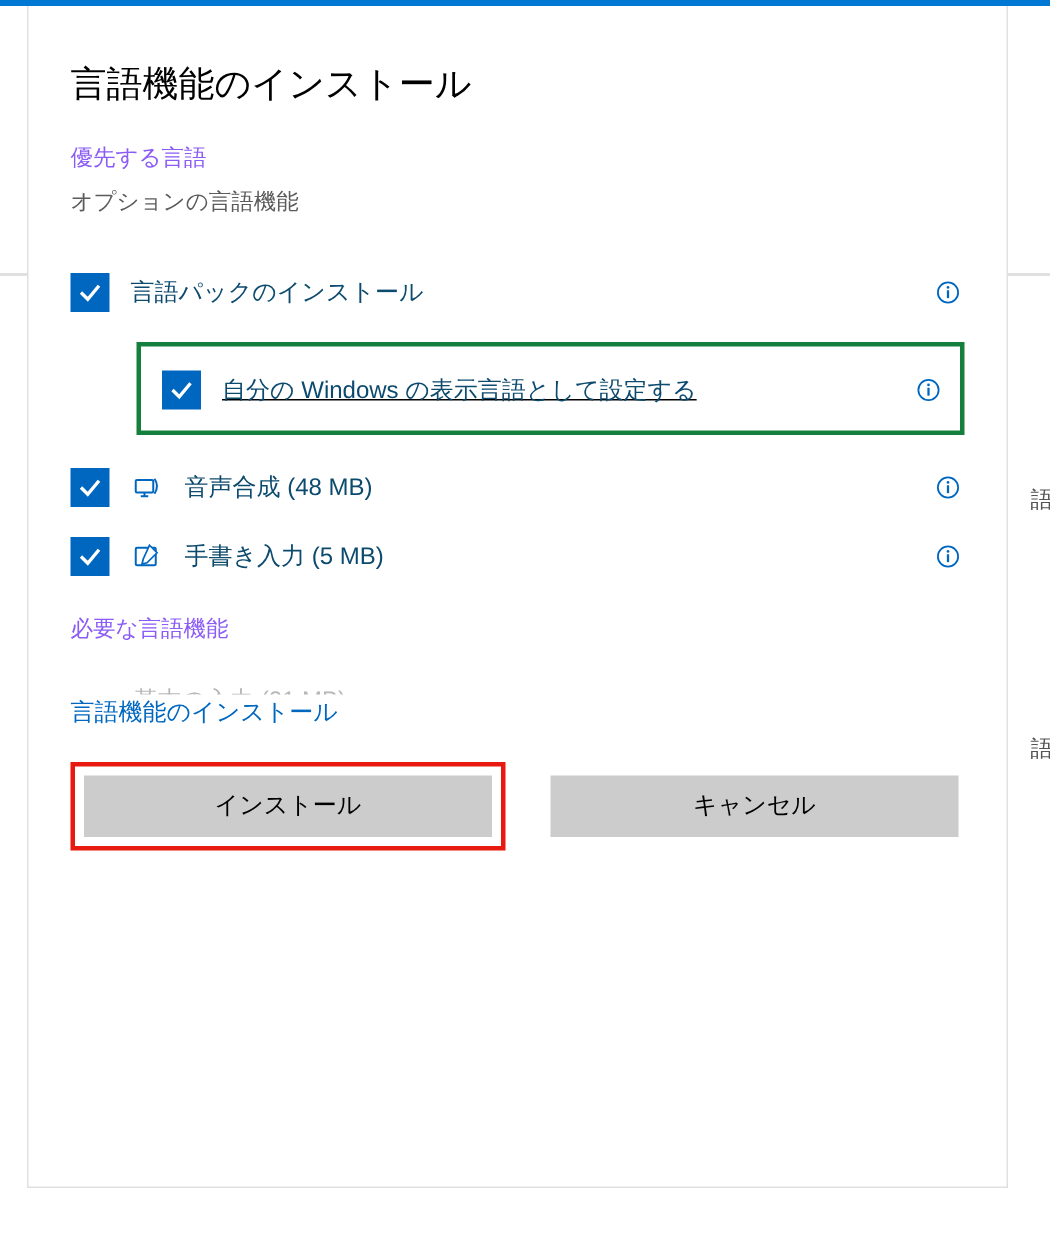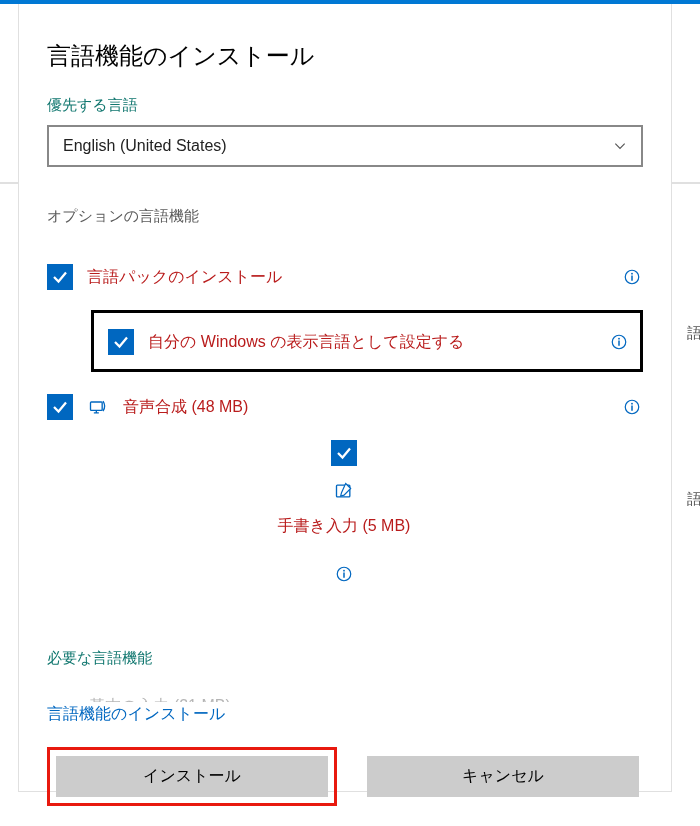--- a/index.html
+++ b/index.html
@@ -50,21 +50,21 @@
       font-size: 15px;
       color: #555;
     }
     h1 {
       font-size: 24px;
       font-weight: 400;
       margin-bottom: 24px;
     }
     .label {
       font-size: 15px;
-      color: #0f766e;
+      color: #8b5cf6;
       margin-bottom: 10px;
     }
     .select {
       width: 100%;
       border: 2px solid #888;
       padding: 10px 14px;
       display: flex;
       align-items: center;
       justify-content: space-between;
       font-size: 16px;
@@ -94,47 +94,48 @@
       width: 26px; height: 26px;
       background: #0067c0;
       display: inline-flex;
       align-items: center;
       justify-content: center;
       flex-shrink: 0;
     }
     .check svg { width: 18px; height: 18px; }
     .opt-label {
       font-size: 16px;
-      color: #b91c1c;
+      color: #0c4a6e;
       text-align: right;
     }
     .info-icn {
       width: 18px; height: 18px;
       flex-shrink: 0;
       display: inline-flex;
       align-items: center;
       justify-content: center;
     }
     .info-icn svg { width: 18px; height: 18px; }
     .feat-icon {
       width: 22px; height: 22px;
       flex-shrink: 0;
       display: inline-flex;
       align-items: center;
       justify-content: center;
     }
     .feat-icon svg { width: 20px; height: 20px; }
     .highlight-box {
-      border: 3px solid #000000;
+      border: 3px solid #15803d;
       padding: 16px 10px 14px;
       margin: 0 0 22px 44px;
+      text-decoration: underline;
     }
     .highlight-box .option-row { margin-bottom: 0; padding-left: 4px; }
     .req-section {
-      margin-top: 66px;
+      margin-top: 26px;
     }
     .req-row {
       display: flex;
       align-items: center;
       gap: 16px;
       margin-top: 18px;
       color: #7a7a7a;
       font-size: 16px;
     }
     .req-row .abc {
@@ -188,28 +189,20 @@
   <span class="bg-right-text2">語</span>
   <span class="hidden-edge"></span>
   <span class="hidden-edge2"></span>
 
   <div class="panel">
 
     <h1>言語機能のインストール</h1>
 
     <div class="label">優先する言語</div>
 
-    <div class="select">
-      <span>English (United States)</span>
-      <span class="chevron-down">
-        <svg viewBox="0 0 24 24">
-            <path d="M4 8 L12 16 L20 8" fill="none" stroke="#555" stroke-width="2"></path>
-          </svg>
-      </span>
-    </div>
 
     <div class="section-head">オプションの言語機能</div>
 
     <div class="option-row">
       <span class="check">
         <svg viewBox="0 0 24 24">
             <path d="M4 12 L10 18 L20 6" fill="none" stroke="#fff" stroke-width="3"></path>
           </svg>
       </span>
       <span class="opt-label">言語パックのインストール</span>
@@ -260,21 +253,21 @@
       <span class="info-icn">
         <svg viewBox="0 0 24 24">
             <circle cx="12" cy="12" r="9" fill="none" stroke="#0067c0" stroke-width="1.6"></circle>
             <circle cx="12" cy="7.5" r="1.2" fill="#0067c0"></circle>
             <rect x="11" y="10" width="2" height="7" fill="#0067c0"></rect>
           </svg>
       </span>
     </div>
 
 
-    <div class="option-row" style="flex-direction:column;">
+    <div class="option-row" style="">
       <span class="check">
         <svg viewBox="0 0 24 24">
             <path d="M4 12 L10 18 L20 6" fill="none" stroke="#fff" stroke-width="3"></path>
           </svg>
       </span>
       <span class="feat-icon">
         <svg viewBox="0 0 24 24">
             <rect x="3" y="5" width="16" height="14" rx="1" fill="none" stroke="#0067c0" stroke-width="1.6"></rect>
             <path d="M14 3 L20 9 L12 17 L8 18 L9 14 Z" fill="#fff" stroke="#0067c0" stroke-width="1.4"></path>
           </svg>

